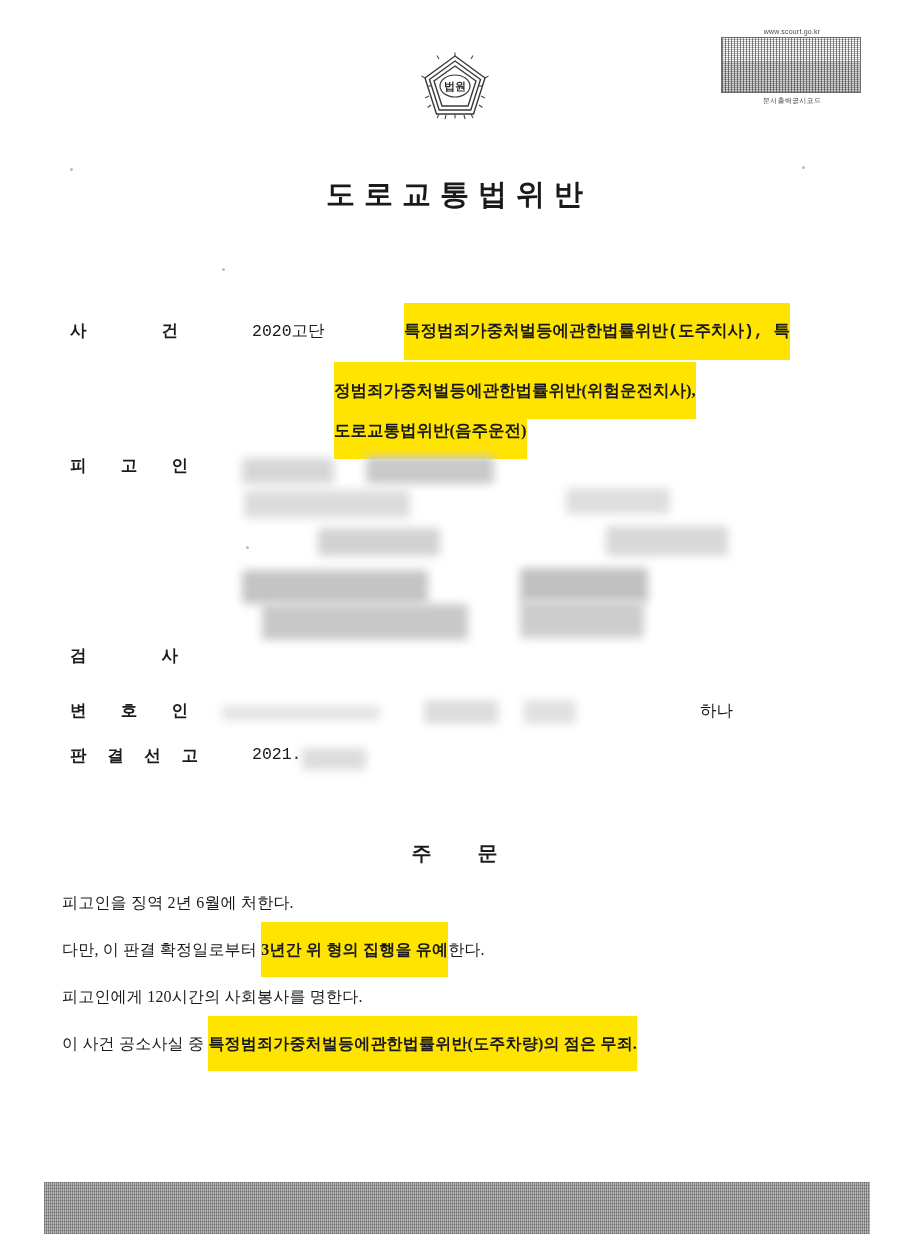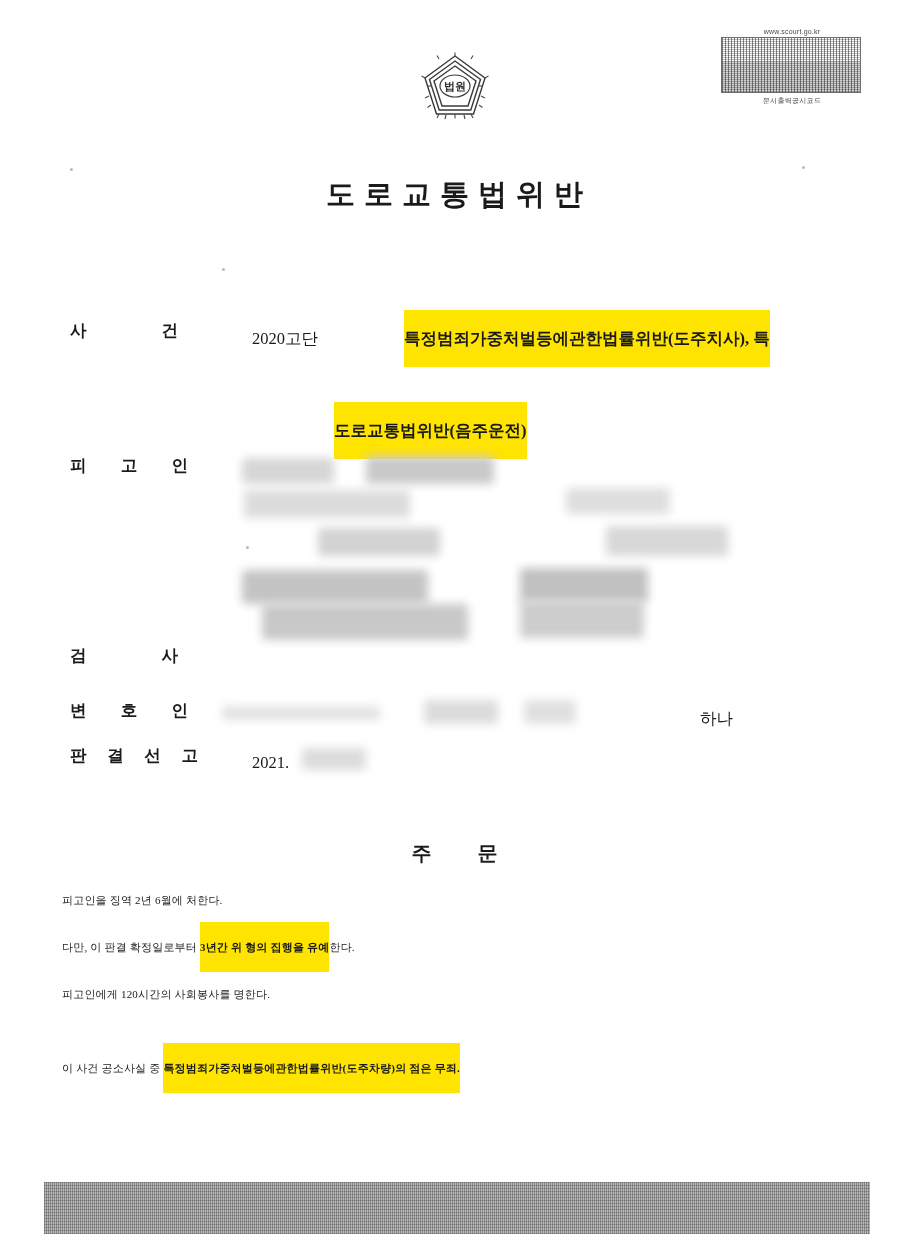--- a/index.html
+++ b/index.html
@@ -104,21 +104,22 @@
     width: 118px;
     font-weight: bold;
     letter-spacing: 0;
     display: flex;
     justify-content: space-between;
   }
   .field .label span { display: inline-block; }
   .field .value {
     position: absolute;
     left: 180px;
-    top: 8px;
+    top: 0;
+    font-family: Liberation Mono, monospace;
   }
 
   .hl {
     background: #ffe400;
     font-weight: bold;
     padding: 19px 0;
   }
 
   .case-line2, .case-line3 {
     position: absolute;
@@ -141,21 +142,21 @@
     width: 909px;
     text-align: center;
     font-size: 20px;
     font-weight: bold;
     letter-spacing: 46px;
     text-indent: 46px;
   }
   .body-line {
     position: absolute;
     left: 62px;
-    font-size: 11px;
+    font-size: 16px;
     letter-spacing: 0.2px;
     white-space: nowrap;
   }
 
   
   .scan-band {
     position: absolute;
     left: 44px;
     top: 1182px;
     width: 826px;
@@ -219,20 +220,23 @@
   <div class="field" style="top:320px;">
     <div class="label" style="width:108px;">
       <span>사</span>
       <span>건</span>
     </div>
     <div class="value" style="left:182px;">2020고단</div>
     <div class="value" style="left:334px;">
       <span class="hl">특정범죄가중처벌등에관한법률위반(도주치사), 특</span>
     </div>
   </div>
+  <div class="case-line2" style="top:380px; left:334px;">
+    <span class="hl">정범죄가중처벌등에관한법률위반(위험운전치사),</span>
+  </div>
   <div class="case-line3" style="top:420px; left:334px;">
     <span class="hl">도로교통법위반(음주운전)</span>
   </div>
 
   <div class="field" style="top:455px;">
     <div class="label">
       <span>피</span>
       <span>고</span>
       <span>인</span>
     </div>
@@ -288,21 +292,21 @@
   </div>
 
   <div class="body-line" style="top:940px;">
     <span>다만, 이 판결 확정일로부터 </span><span class="hl">3년간 위 형의 집행을 유예</span><span>한다.</span>
   </div>
 
   <div class="body-line" style="top:987px;text-align:right;">
     <span>피고인에게 120시간의 사회봉사를 명한다.</span>
   </div>
 
-  <div class="body-line" style="top:1034px;margin-top:27px;">
+  <div class="body-line" style="top:1034px;">
     <span>이 사건 공소사실 중 </span><span class="hl">특정범죄가중처벌등에관한법률위반(도주차량)의 점은 무죄.</span>
   </div>
 
   <div class="scan-band"></div>
 
   <div class="speck" style="left:70px;  top:168px; width:3px; height:3px;"></div>
   <div class="speck" style="left:222px; top:268px; width:3px; height:3px;"></div>
   <div class="speck" style="left:802px; top:166px; width:3px; height:3px;"></div>
   <div class="speck" style="left:246px; top:546px; width:3px; height:3px;"></div>
 

